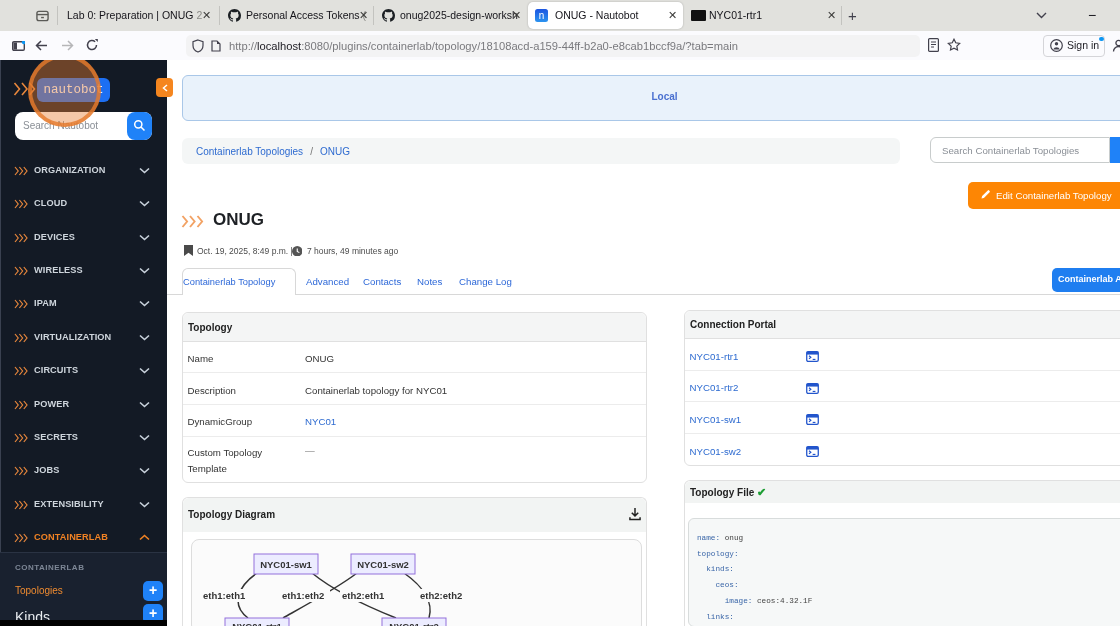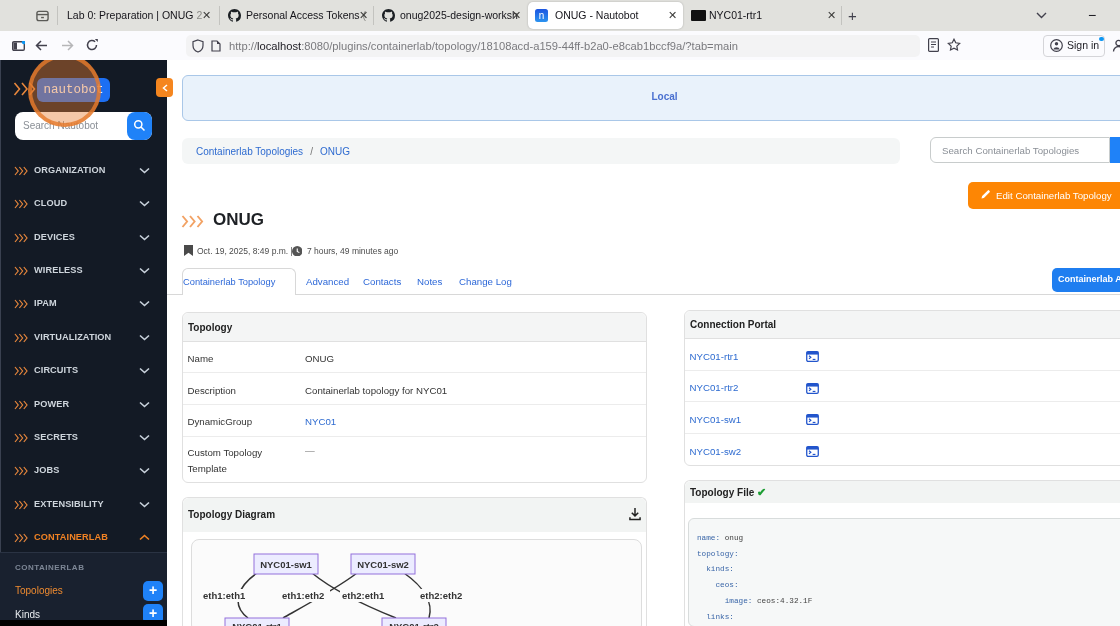--- a/index.html
+++ b/index.html
@@ -302,21 +302,21 @@
         </svg>
       <span class="navlbl" style="color:#f08224">CONTAINERLAB</span>
       <svg class="navchev" width="11" height="7" viewBox="0 0 11 7">
           <path d="M1 5.5L5.5 1.5L10 5.5" fill="none" stroke="#f08224" stroke-width="1.6"></path>
         </svg>
     </div>
     <div id="submenu">
       <div class="abs" style="left:15px;top:10px;font-size:8px;letter-spacing:.5px;color:#7d8796;font-weight:bold">CONTAINERLAB</div>
       <div class="abs" style="left:15px;top:32px;font-size:10px;color:#ef8b30">Topologies</div>
       <div class="abs" style="left:143px;top:28px;width:20px;height:20px;background:#1f82f8;border-radius:5px;color:#fff;font-size:14px;font-weight:bold;text-align:center;line-height:19px">+</div>
-      <div class="abs" style="left:15px;top:55.5px;font-size:10px;color:#e8ecf0">Kinds</div>
+      <div class="abs" style="left:15px;top:55.5px;font-size:14px;color:#e8ecf0">Kinds</div>
       <div class="abs" style="left:143px;top:51px;width:20px;height:20px;background:#1f82f8;border-radius:5px;color:#fff;font-size:14px;font-weight:bold;text-align:center;line-height:19px">+</div>
     </div>
     <div class="abs" style="left:0;top:560px;width:167px;height:6px;background:#000"></div>
   </div>
   <div id="main">
     <div class="abs" style="left:14.5px;top:14.5px;width:966px;height:46px;background:#e9f2fb;border:1px solid #a9c7e8;border-radius:6px"></div>
     <div class="abs" style="left:14.5px;top:31px;width:966px;text-align:center;font-size:10px;font-weight:bold;color:#4a70d0">Local</div>
     <div class="abs" style="left:14.5px;top:78px;width:718px;height:26px;background:#f4f6f6;border-radius:6px"></div>
     <div class="abs" style="left:29px;top:85.5px;font-size:10px"><a class="lnk">Containerlab Topologies</a><span style="color:#777;margin:0 7px">/</span><a class="lnk">ONUG</a></div>
     <div class="abs" style="left:763px;top:77px;width:180px;height:26px;background:#fff;border:1px solid #c8cccc;border-radius:6px 0 0 6px"></div>

